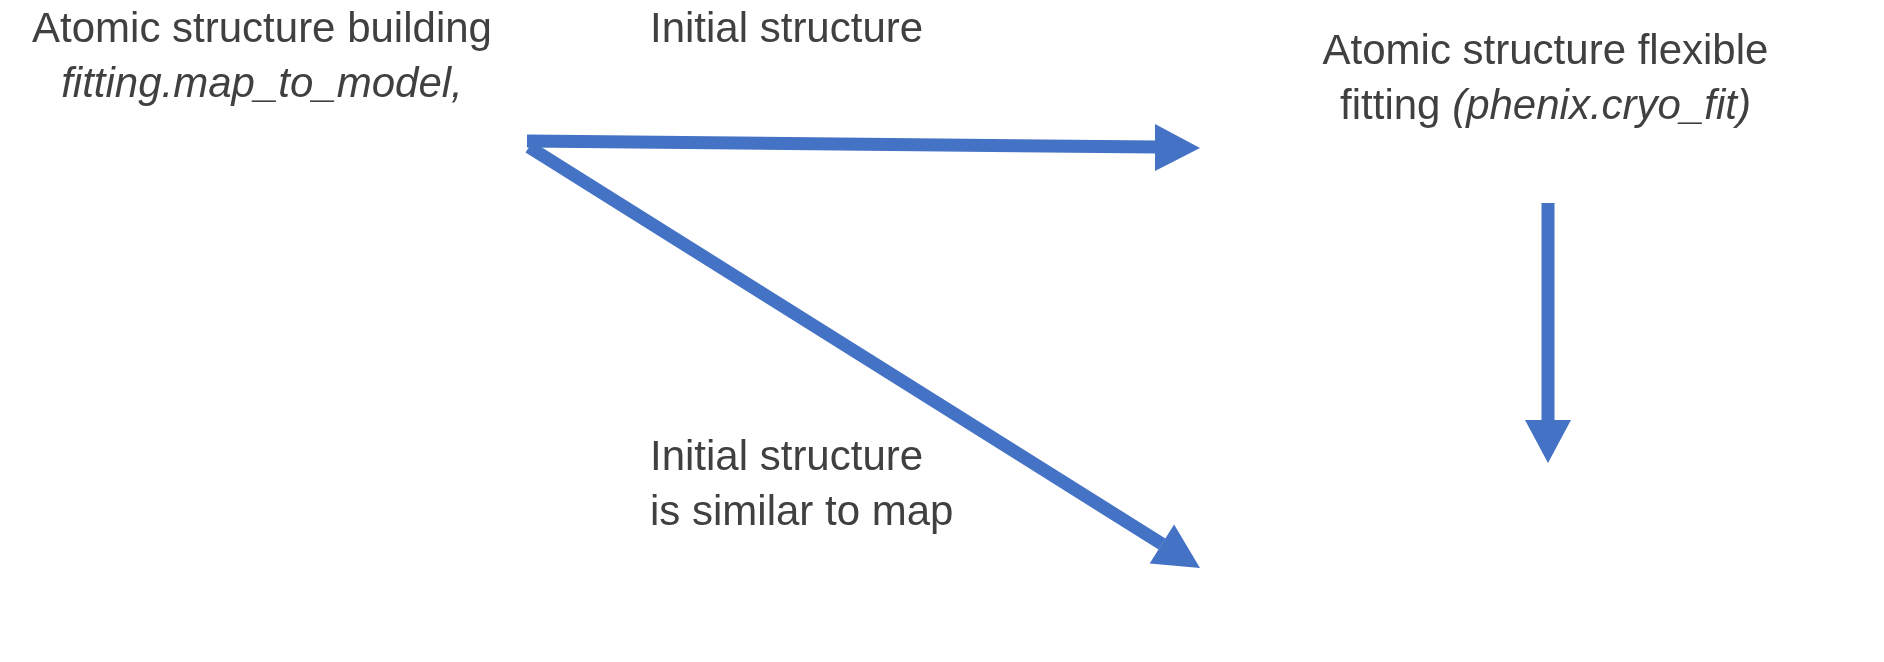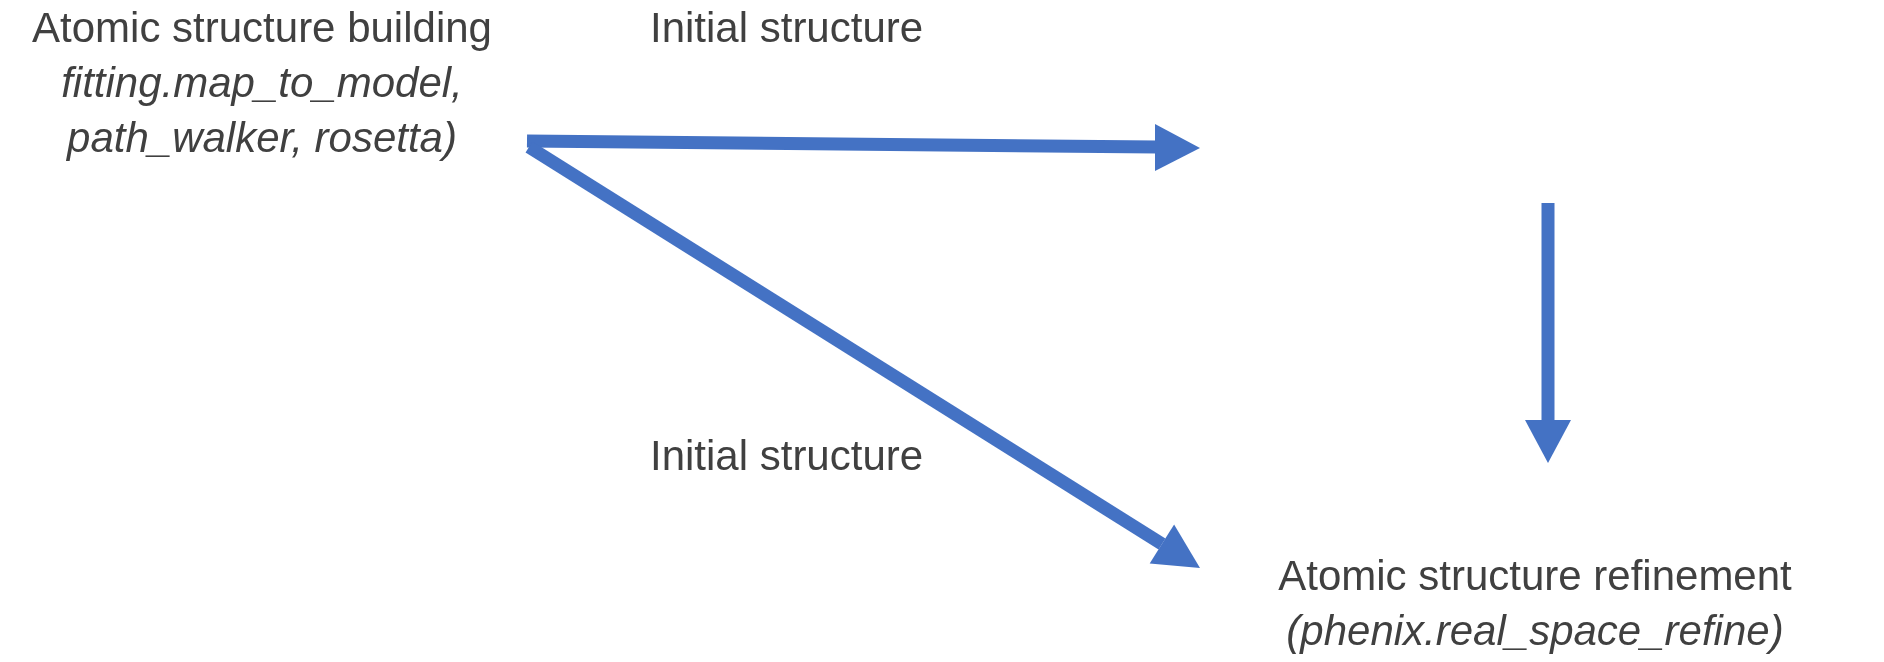--- a/index.html
+++ b/index.html
@@ -49,30 +49,32 @@
     </g>
     <g>
       <line class="arrow-shaft" x1="1548" y1="203" x2="1548" y2="421" stroke-width="13" stroke="#4472c4"></line>
       <polygon class="arrow-head" points="1548,463 1525,420 1571,420" fill="#4472c4"></polygon>
     </g>
   </svg>
 
   <div class="txt center" style="left:0; top:33; width:524px;">
     <span class="line">Atomic structure building</span>
     <span class="line it">fitting.map_to_model,</span>
-    <span class="line it">path_walker, rosetta)</span>
   </div>
 
   <div class="txt" style="left:650; top:2; left:650px;">
     <span class="line">Initial structure</span>
   </div>
 
+  <div class="txt center" style="left:1293px; top:22px; width:505px;">
+    <span class="line">Atomic structure flexible</span>
+    <span class="line">
+      <span>fitting </span><span class="it">(phenix.cryo_fit)</span>
+    </span>
+  </div>
 
   <div class="txt" style="left:650px; top:428px;">
     <span class="line">Initial structure</span>
+    <span class="line">is similar to map</span>
   </div>
 
-  <div class="txt center" style="left:1270px; top:548px; width:530px;">
-    <span class="line">Atomic structure refinement</span>
-    <span class="line it">(phenix.real_space_refine)</span>
-  </div>
 
 </div>
 
 </body></html>

